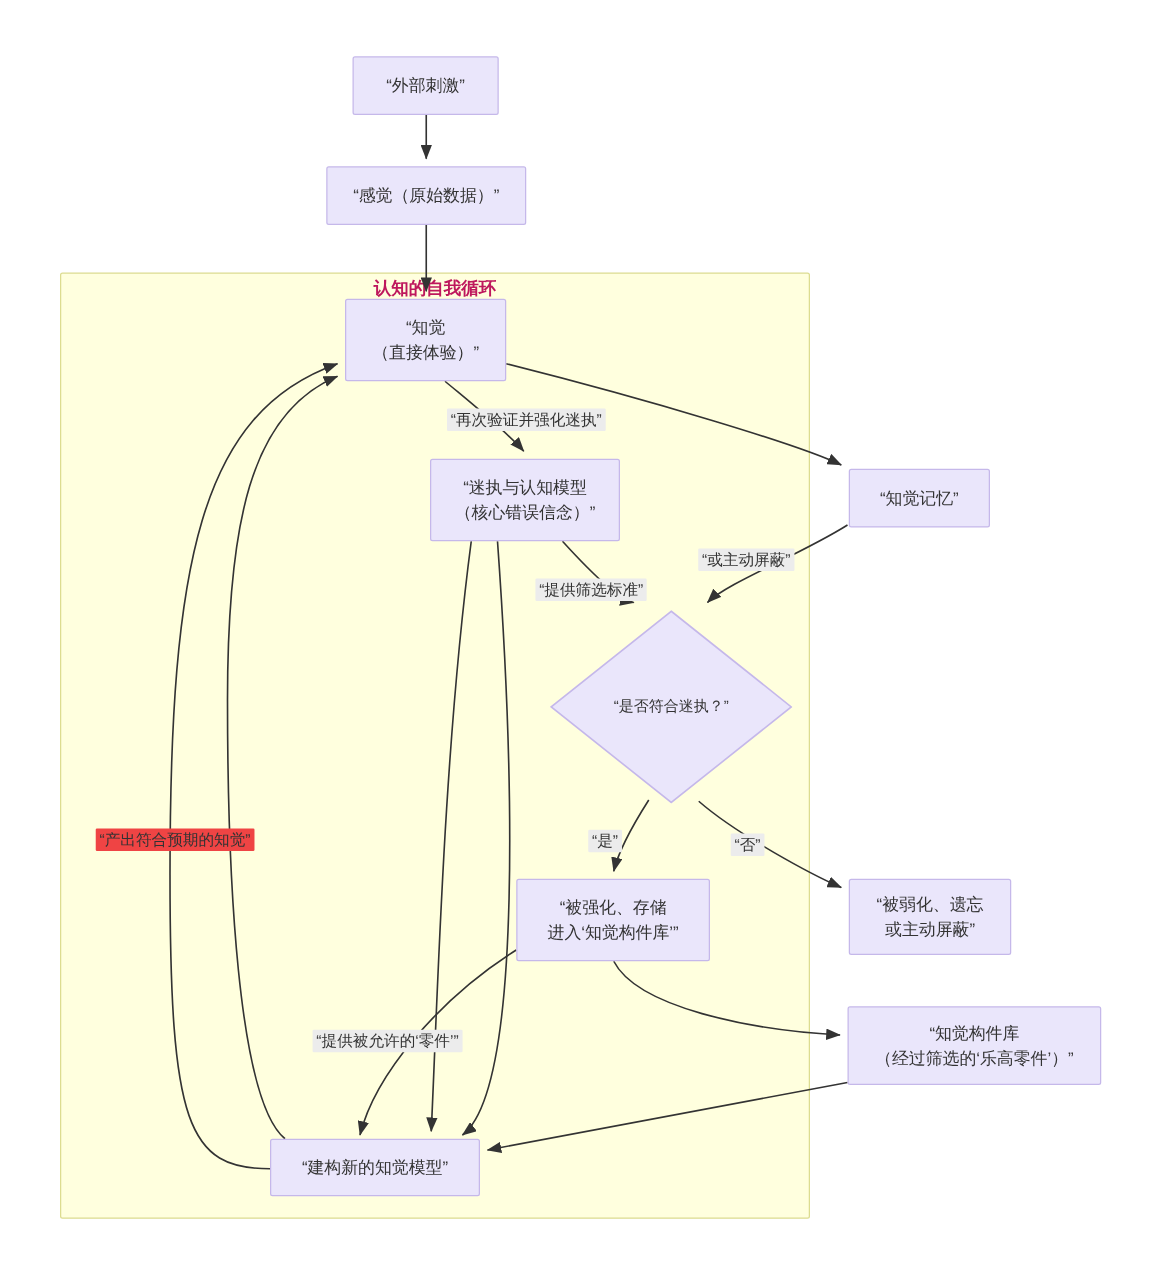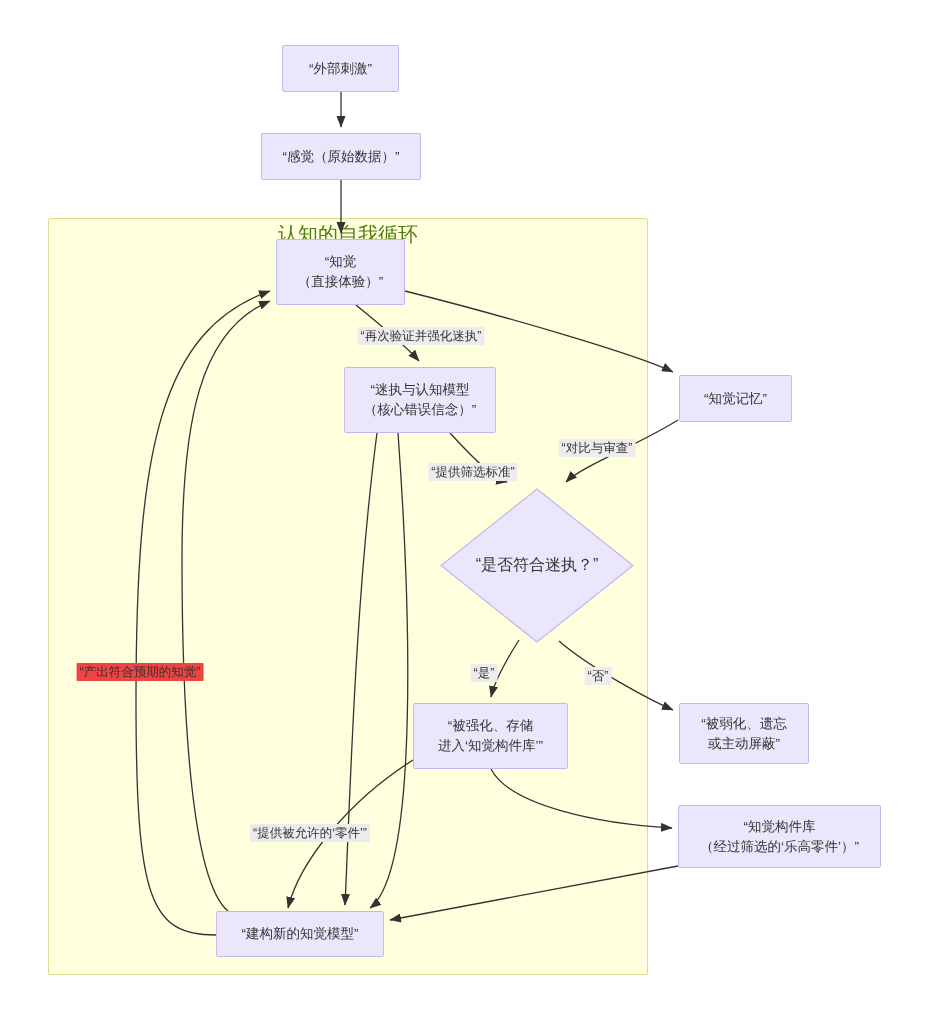--- a/index.html
+++ b/index.html
@@ -35,25 +35,26 @@
   }
   .subgraph-box {
     position: absolute;
     box-sizing: border-box;
     background: #ffffde;
     border: 1.3px solid #dcdc90;
     border-radius: 2px;
   }
   .subgraph-title {
     position: absolute;
-    color: #4d7c0f;
-    font-size: 20px;
+    color: #be185d;
+    font-size: 14px;
     line-height: 1.25;
     white-space: nowrap;
     transform: translateX(-50%);
+    font-weight: bold;
   }
   .node {
     position: absolute;
     box-sizing: border-box;
     background: #eae6fb;
     border: 1.3px solid #c5b8ea;
     border-radius: 2px;
     color: #333333;
     font-size: 13.5px;
     line-height: 1.45;
@@ -63,21 +64,21 @@
     text-align: center;
     white-space: pre-line;
     padding: 2px 6px;
   }
   .node-decision {
     position: absolute;
     box-sizing: border-box;
     background: transparent;
     border: none;
     color: #333333;
-    font-size: 16px;
+    font-size: 12px;
     display: flex;
     align-items: center;
     justify-content: center;
     text-align: center;
   }
   .diamond-shape {
     position: absolute;
     left: 0;
     top: 0;
     width: 100%;
@@ -157,20 +158,20 @@
       <div class="node" style="left: 679px; top: 703px; width: 130px; height: 61px; background: rgb(234, 230, 251); border-color: rgb(197, 184, 234); color: rgb(51, 51, 51);"><span>“被弱化、遗忘
 或主动屏蔽”</span></div>
       <div class="node" style="left: 678px; top: 805px; width: 203px; height: 63px; background: rgb(234, 230, 251); border-color: rgb(197, 184, 234); color: rgb(51, 51, 51);"><span>“知觉构件库
 （经过筛选的‘乐高零件’）”</span></div>
       <div class="node" style="left: 216px; top: 911px; width: 168px; height: 46px; background: rgb(234, 230, 251); border-color: rgb(197, 184, 234); color: rgb(51, 51, 51);"><span>“建构新的知觉模型”</span></div>
     </div>
 
   <div id="edge-label-layer">
       <div class="edge-label" style="left: 421px; top: 336px; background: rgb(236, 236, 236);">“再次验证并强化迷执”</div>
       <div class="edge-label" style="left: 473px; top: 472px; background: rgb(236, 236, 236);">“提供筛选标准”</div>
-      <div class="edge-label" style="left: 597px; top: 448px; background: rgb(236, 236, 236);">“对比与审查”</div>
+      <div class="edge-label" style="left: 597px; top: 448px; background: rgb(236, 236, 236);">“或主动屏蔽”</div>
       <div class="edge-label" style="left: 484px; top: 673px; background: rgb(236, 236, 236);">“是”</div>
       <div class="edge-label" style="left: 598px; top: 676px; background: rgb(236, 236, 236);">“否”</div>
       <div class="edge-label" style="left: 310px; top: 833px; background: rgb(236, 236, 236);">“提供被允许的‘零件’”</div>
       <div class="edge-label" style="left: 140px; top: 672px; background: #ef4444;">“产出符合预期的知觉”</div>
     </div>
 
 </div>
 
 </body></html>

